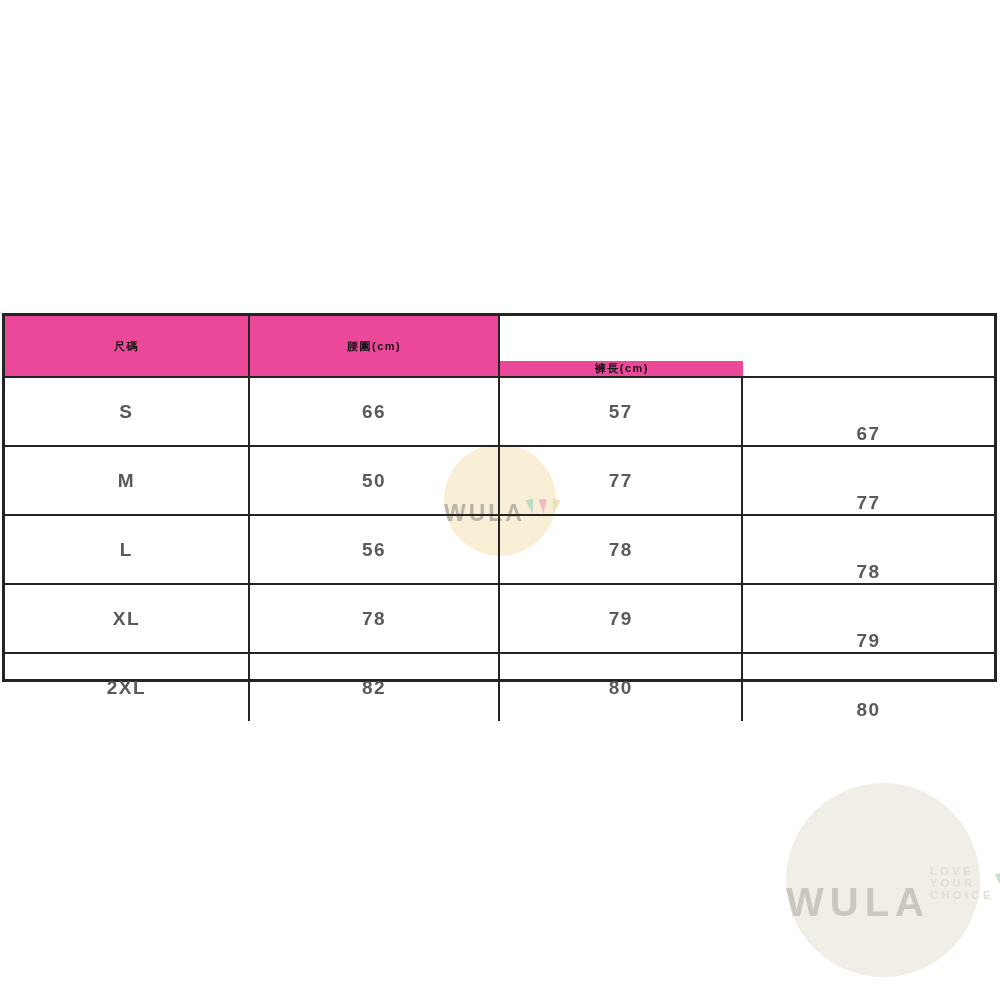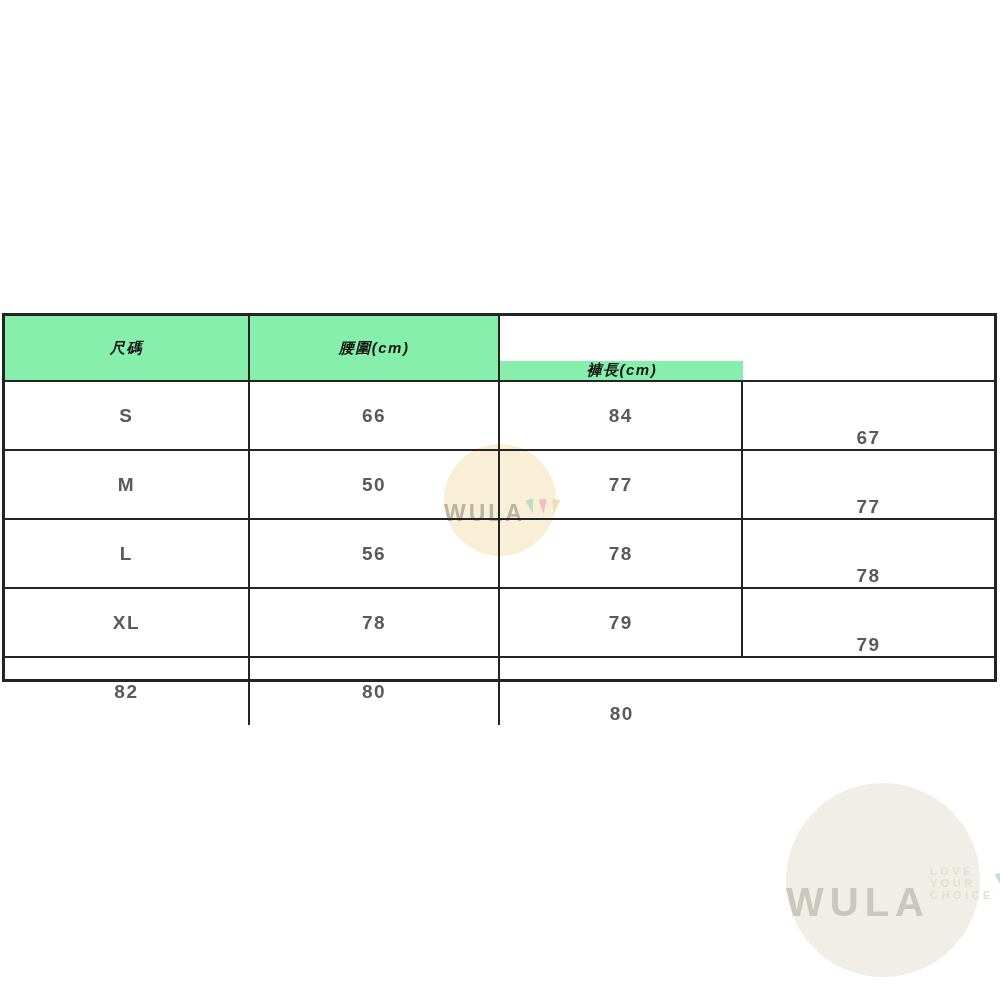--- a/index.html
+++ b/index.html
@@ -44,24 +44,23 @@
     display: flex;
     align-items: center;
     justify-content: center;
     border-right: 2px solid #242424;
     box-sizing: border-box;
     font-weight: bold;
     letter-spacing: 1.5px;
   }
   .tcell:last-child { border-right: none; margin-top: 45px; }
   .header-row .tcell {
-    background: #86efac;
+    background: #ec4899;
     color: #141414;
-    font-size: 15px;
-    font-style: italic;
+    font-size: 11px;
   }
   .data-row .tcell {
     background: transparent;
     color: #5A5A5A;
     font-size: 19px;
   }
 
   
   .watermark {
     position: absolute;
@@ -157,21 +156,21 @@
   <div class="size-table">
     <div class="trow header-row">
       <div class="tcell">尺碼</div>
       <div class="tcell">腰圍(cm)</div>
       <div class="tcell">褲長(cm)</div>
     </div>
 
     <div class="trow data-row">
       <div class="tcell">S</div>
       <div class="tcell">66</div>
-      <div class="tcell">84</div>
+      <div class="tcell">57</div>
       <div class="tcell">67</div>
     </div>
 
     <div class="trow data-row">
       <div class="tcell">M</div>
       <div class="tcell">50</div>
       <div class="tcell">77</div>
       <div class="tcell">77</div>
     </div>
 
@@ -183,19 +182,20 @@
     </div>
 
     <div class="trow data-row">
       <div class="tcell">XL</div>
       <div class="tcell">78</div>
       <div class="tcell">79</div>
       <div class="tcell">79</div>
     </div>
 
     <div class="trow data-row">
+      <div class="tcell">2XL</div>
       <div class="tcell">82</div>
       <div class="tcell">80</div>
       <div class="tcell">80</div>
     </div>
   </div>
 
 </div>
 
 </body></html>

